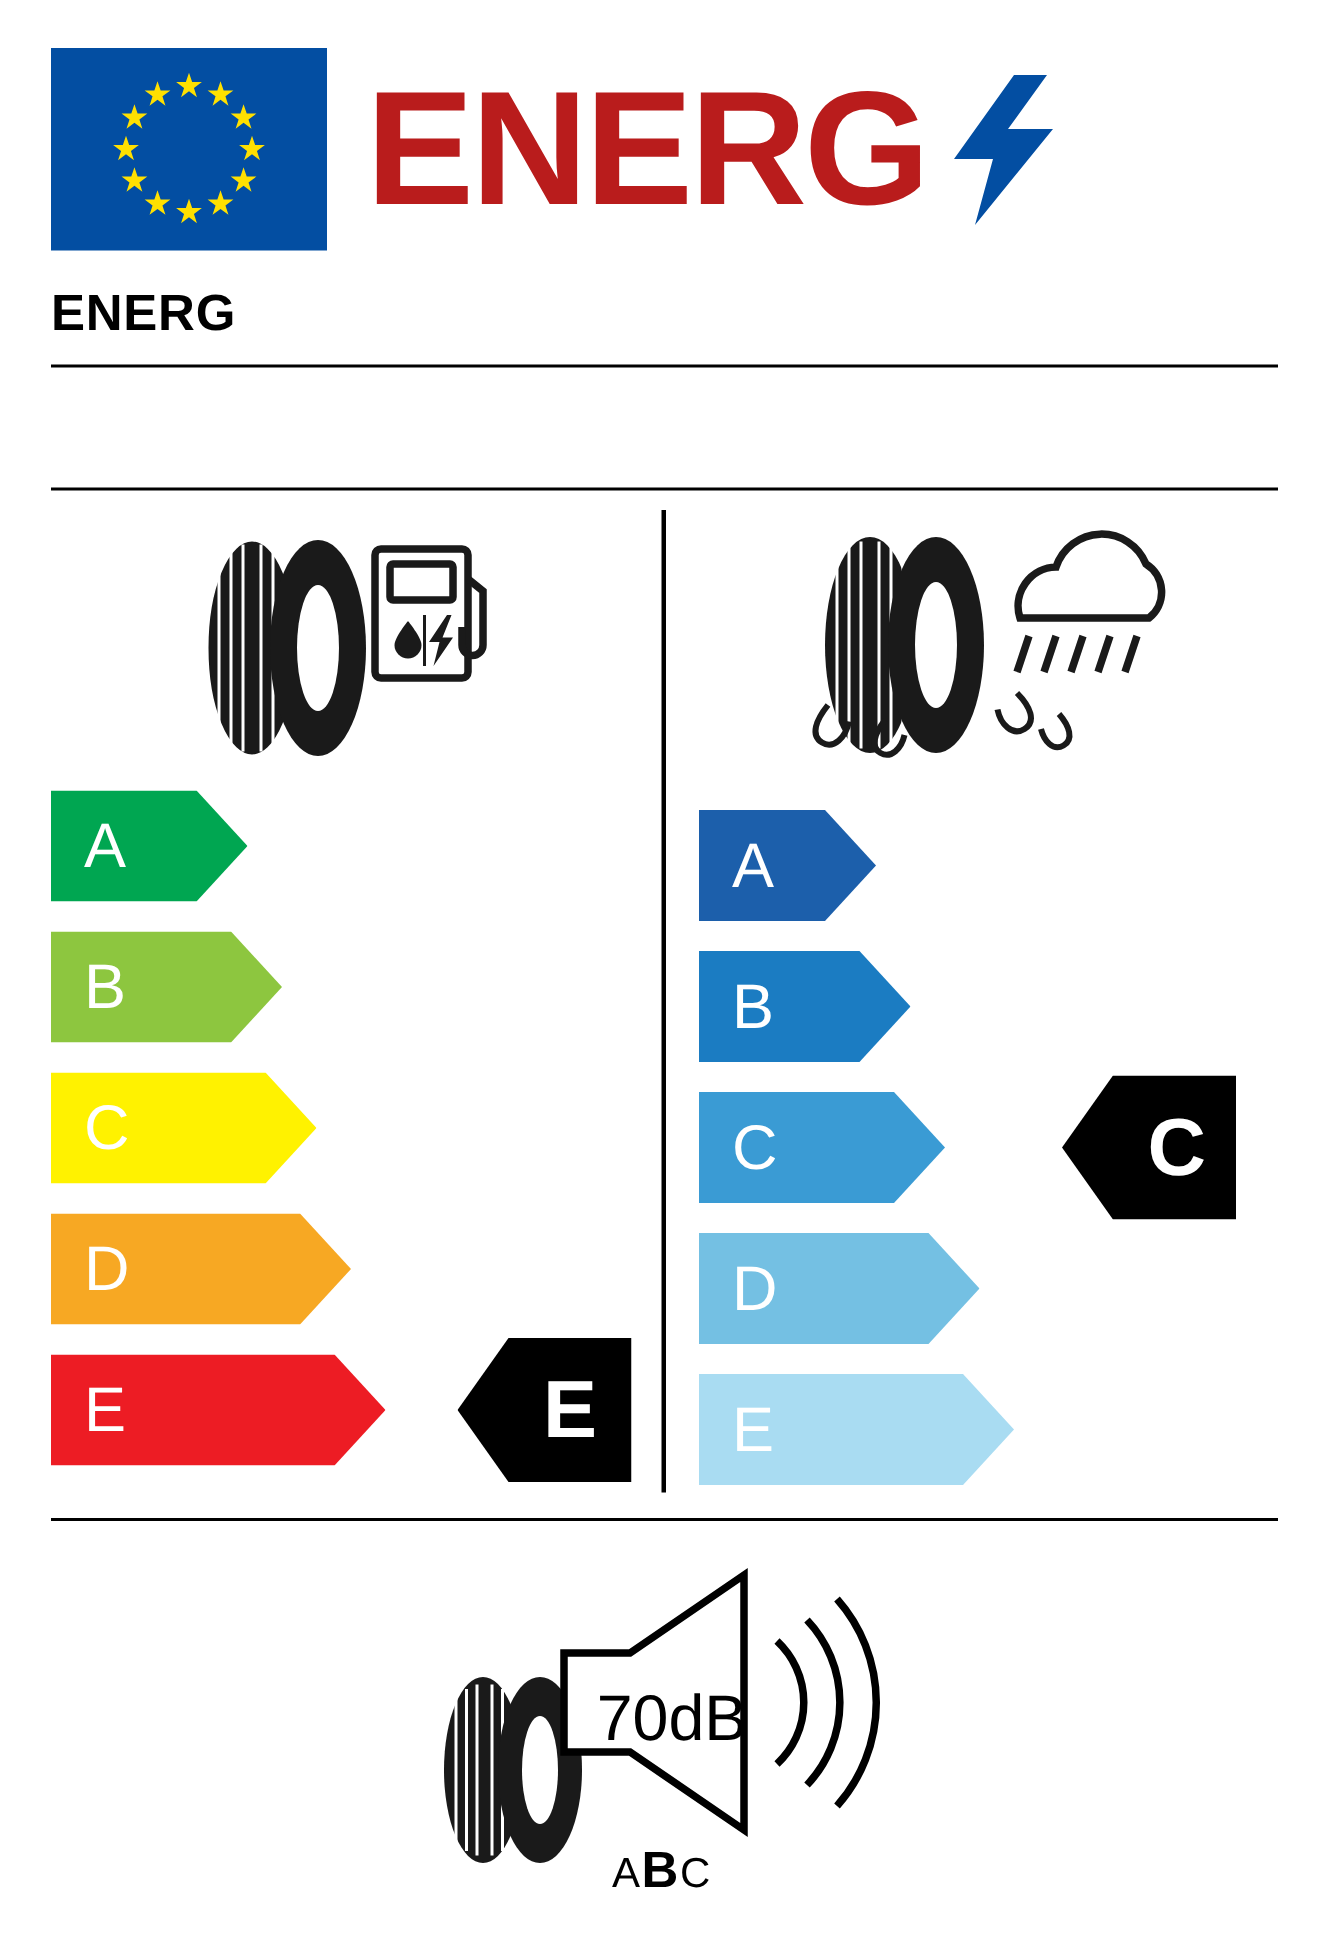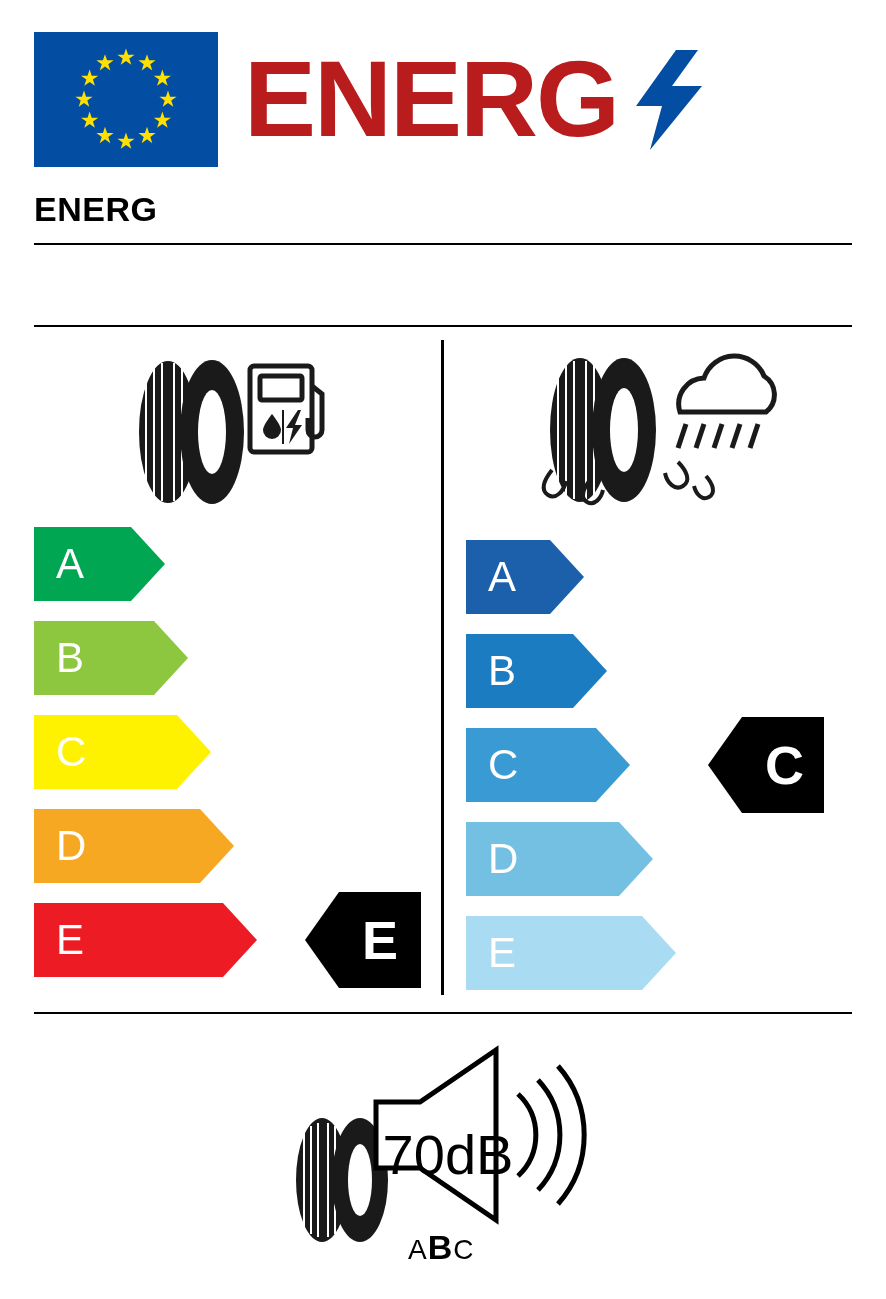--- a/index.html
+++ b/index.html
@@ -128,21 +128,21 @@
     top: 1040px;
     width: 330px;
     height: 230px;
   }
   .noise-db {
     position: absolute;
     left: 98px;
     top: 82px;
     width: 140px;
     text-align: center;
-    font-size: 56px;
+    font-size: 43px;
     color: #000;
     font-family: "Liberation Sans", sans-serif;
   }
   .noise-classes {
     position: absolute;
     left: 128px;
     top: 188px;
     font-size: 28px;
     color: #000;
     letter-spacing: 1px;

